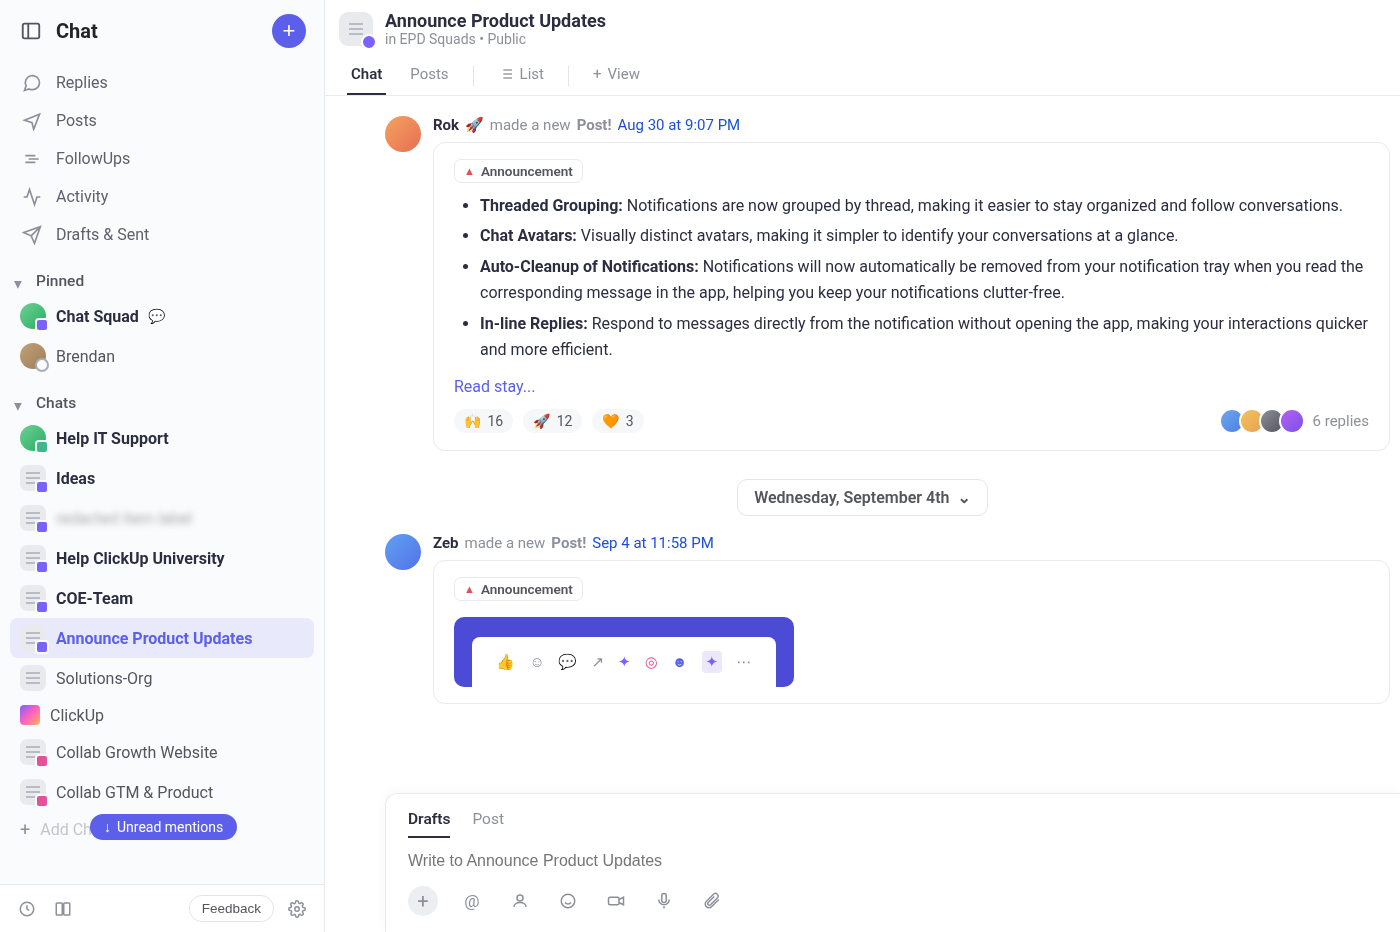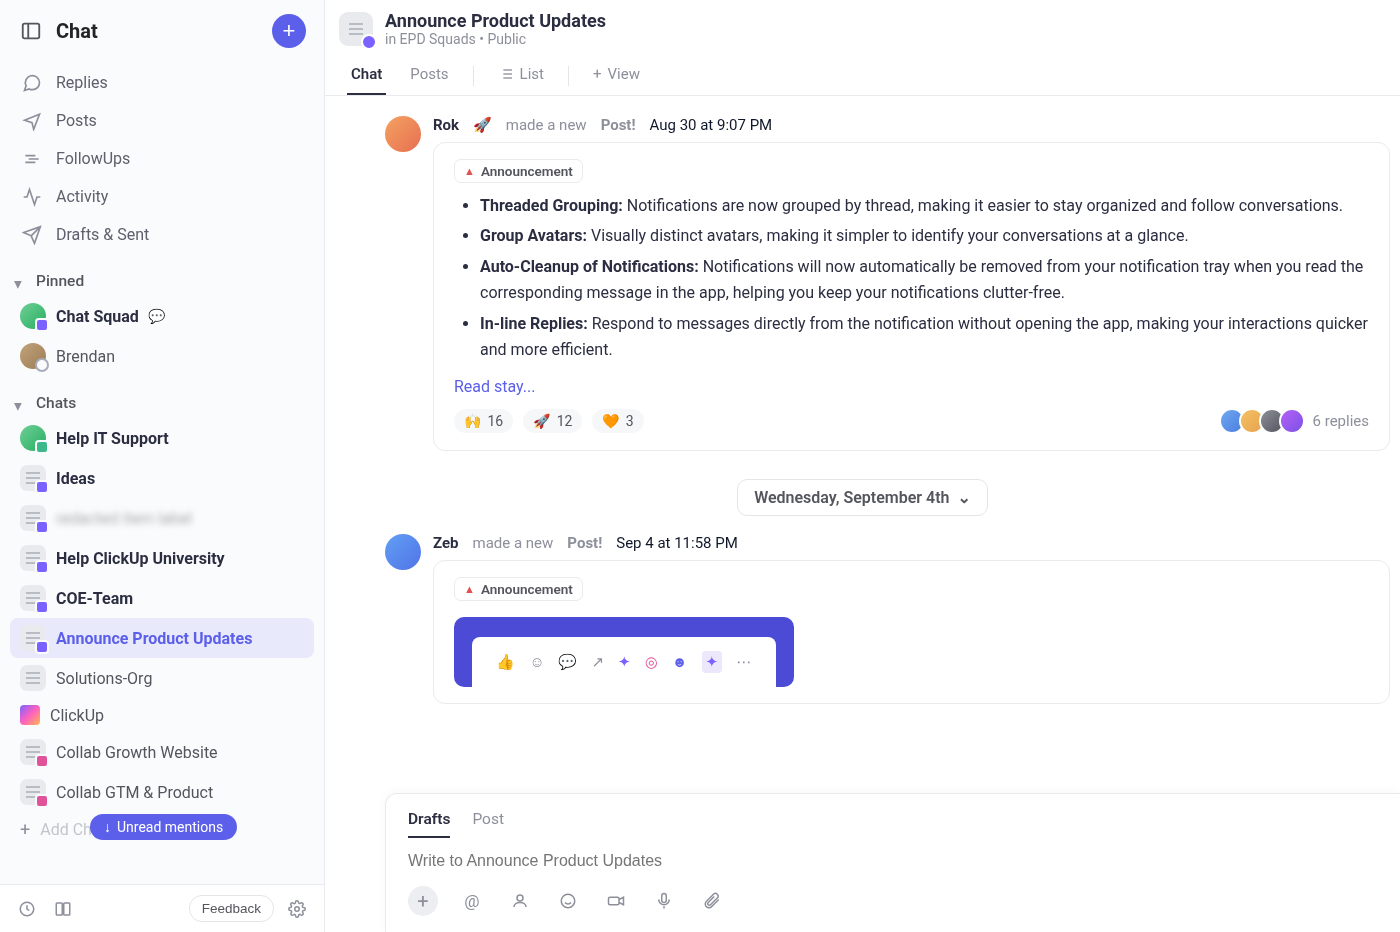--- a/index.html
+++ b/index.html
@@ -51,25 +51,25 @@
   .tabs { display: flex; align-items: center; gap: 20px; margin-top: 10px; padding-left: 8px; }
   .tab { padding: 8px 4px 12px 4px; font-size: 15px; color: #8d8f9a; cursor: pointer; display:flex; align-items:center; gap:6px; position:relative; }
   .tab.active { color: #2b2e41; font-weight: 600; }
   .tab.active::after { content:''; position:absolute; bottom:0; left:0; right:0; height:2.5px; background:#2b2e41; }
   .tab-sep { width:1px; height:20px; background:#e3e5e9; }
 
   .feed { flex: 1; overflow-y: auto; padding: 10px 0 0 0; position:relative; }
   .post-block { display: flex; gap: 12px; padding: 10px 0 10px 60px; }
   .user-avatar { width: 36px; height: 36px; border-radius: 50%; flex-shrink: 0; background: linear-gradient(135deg,#f4a261,#e76f51); }
   .user-avatar.zeb { background: linear-gradient(135deg,#61a0f4,#5173e7); }
-  .post-head { font-size: 15px; display:flex; gap:14px; flex-wrap:wrap; margin-bottom:8px; }
+  .post-head { font-size: 15px; display:flex; gap:6px; flex-wrap:wrap; margin-bottom:8px; }
   .post-head .name { font-weight:700; color:#2b2e41; }
   .post-head .verb { color:#8d8f9a; }
   .post-head .obj { font-weight:700; color:#8d8f9a; }
-  .post-head .ts { color:#0f172a; }
+  .post-head .ts { color:#1d4ed8; }
   .post-card { border: 1px solid #e8eaed; border-radius: 12px; padding: 16px 20px; background: #fff; }
   .ann-pill { display:inline-flex; align-items:center; gap:6px; border:1px solid #e8eaed; border-radius:7px; padding:3px 9px; font-size:13.5px; color:#54555d; font-weight:600; margin-bottom:10px; }
   .ann-pill .tri { color:#e05252; font-size:11px; }
   .post-title { font-size:20px; font-weight:700; color:#2b2e41; margin-bottom:12px; }
   .post-card ul { padding-left: 26px; list-style: disc; color:#2b2e41; font-size:16px; line-height:1.65; }
   .post-card li { margin-bottom: 4px; }
   .post-card li b { font-weight:700; }
   .read-more { color:#5b5fe9; font-size:16px; padding-top:10px; display:inline-block; cursor:pointer; }
   .reactions { display:flex; align-items:center; gap:10px; margin-top:12px; }
   .react-pill { display:inline-flex; align-items:center; gap:6px; background:#f6f7f9; border-radius:14px; padding:4px 10px; font-size:14px; color:#54555d; cursor:pointer; }
@@ -335,21 +335,21 @@
             <span class="obj">Post!</span>
             <span class="ts">Aug 30 at 9:07 PM</span>
           </div>
           <div class="post-card">
             <span class="ann-pill">
                 <span class="tri">▲</span>
                 <span>Announcement</span>
               </span>
             <ul>
               <li><b>Threaded Grouping:</b><span> Notifications are now grouped by thread, making it easier to stay organized and follow conversations.</span></li>
-              <li><b>Group Avatars:</b><span> Visually distinct avatars, making it simpler to identify your conversations at a glance.</span></li>
+              <li><b>Chat Avatars:</b><span> Visually distinct avatars, making it simpler to identify your conversations at a glance.</span></li>
               <li><b>Auto-Cleanup of Notifications:</b><span> Notifications will now automatically be removed from your notification tray when you read the corresponding message in the app, helping you keep your notifications clutter-free.</span></li>
               <li><b>In-line Replies:</b><span> Respond to messages directly from the notification without opening the app, making your interactions quicker and more efficient.</span></li>
             </ul>
             <span class="read-more">Read stay...</span>
             <div class="reactions">
               <span class="react-pill">
                   <span>🙌</span>
                   <span>16</span>
                 </span>
               <span class="react-pill">

